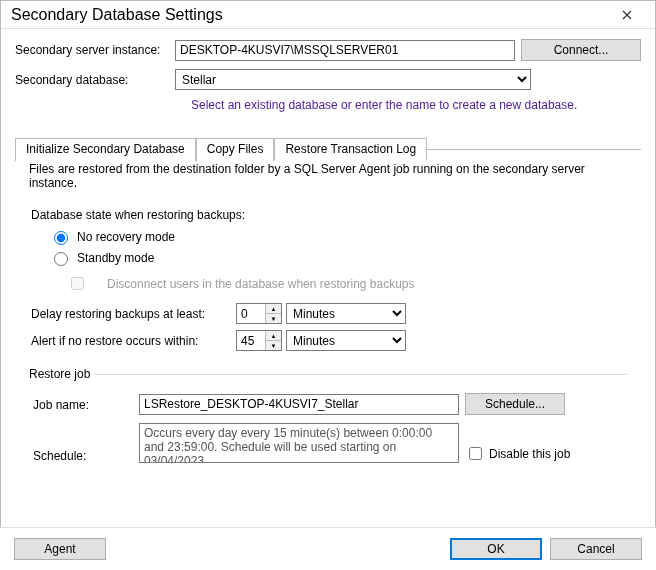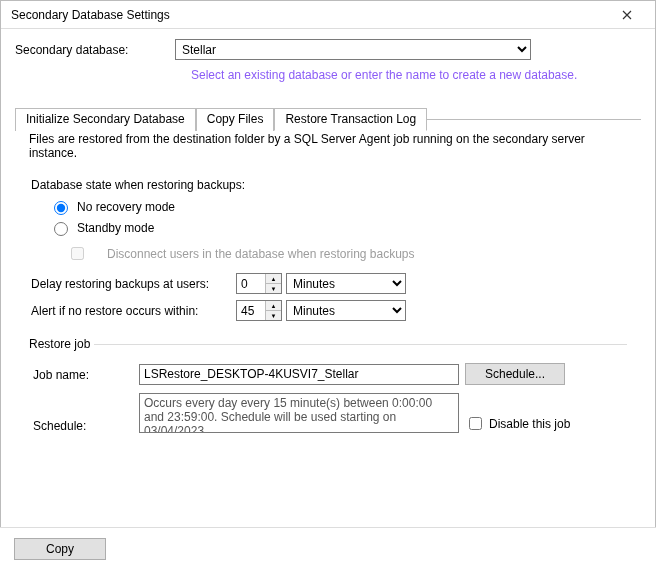--- a/index.html
+++ b/index.html
@@ -15,21 +15,21 @@
     overflow: hidden;
   }
   .titlebar {
     display: flex;
     justify-content: space-between;
     align-items: center;
     height: 28px;
     padding: 0 8px 0 10px;
     border-bottom: 1px solid #ddd;
   }
-  .titlebar .title { font-size: 12px; }
+  .titlebar .title { font-size: 16px; }
   .titlebar .close {
     width: 40px; height: 26px;
     display: flex; align-items: center; justify-content: center;
     cursor: default;
   }
   .titlebar .close svg { width: 10px; height: 10px; }
   .content { padding: 10px 14px 8px 14px; }
   .row { display: flex; align-items: center; margin-bottom: 8px; }
   .lbl { width: 160px; }
   .field { flex: 1; display: flex; gap: 6px; align-items: center; }
@@ -42,21 +42,21 @@
     padding-left: 2px;
   }
   .btn {
     height: 22px; min-width: 84px; padding: 0 10px;
     border: 1px solid #adadad; background: #e1e1e1;
     font: inherit; cursor: default;
   }
   .btn.primary {
     background: #e1e1e1; border: 1px solid #0078d7; outline: 1px solid #0078d7; outline-offset: -2px;
   }
-  .hint { color: #8b5cf6; margin: 2px 0 14px 176px; }
+  .hint { color: #4c1d95; margin: 2px 0 14px 176px; }
   .tabs { display: flex; border-bottom: 1px solid #bcbcbc; margin-bottom: 10px; }
   .tab {
     padding: 3px 10px 4px; border: 1px solid #bcbcbc; border-bottom: none;
     margin-right: 0px; background: #fff; position: relative; top: 12px;
     font: inherit;
   }
   .tab.active { background: #fff; border-bottom: 1px solid #fff; z-index: 2; }
   .tabpanel { padding: 2px 14px 10px 14px; }
   .section-label { margin: 14px 2px 6px 2px; }
   .radio-row { display: flex; align-items: center; margin: 4px 0 4px 20px; gap: 6px; }
@@ -108,20 +108,27 @@
   <span class="title">Secondary Database Settings</span>
   <div class="close">
     <svg>
         <path d="M1 1 L9 9 M9 1 L1 9" stroke="#333" stroke-width="1.2"></path>
       </svg>
   </div>
 </div>
 
 <div class="content">
 
+  <div class="row">
+    <div class="lbl">Secondary server instance:</div>
+    <div class="field">
+      <input type="text" style="flex: 1 1 0%;" value="DESKTOP-4KUSVI7\MSSQLSERVER01">
+      <button class="btn" style="width:120px;">Connect...</button>
+    </div>
+  </div>
 
   <div class="row">
     <div class="lbl">Secondary database:</div>
     <div class="field">
       <select style="width:356px;">
         <option>Stellar</option>
       </select>
     </div>
   </div>
   <div class="hint">Select an existing database or enter the name to create a new database.</div>
@@ -145,21 +152,21 @@
       <input type="radio" name="dbstate" style="">
       <span>Standby mode</span>
     </label>
 
     <label class="chk-row">
       <input type="checkbox" disabled="" style="">
       <span>Disconnect users in the database when restoring backups</span>
     </label>
 
     <div class="grid-row">
-      <div class="glabel">Delay restoring backups at users:</div>
+      <div class="glabel">Delay restoring backups at least:</div>
       <div class="spinner">
         <input value="0" style="">
         <div class="arrows">
           <div class="arrow">▲</div>
           <div class="arrow">▼</div>
         </div>
       </div>
       <select style="width:120px; margin-left:4px;">
         <option>Minutes</option>
       </select>
@@ -195,14 +202,18 @@
           <input type="checkbox" style="">
           <span>Disable this job</span>
         </label>
       </div>
     </fieldset>
 
   </div>
 </div>
 
 <div class="footer">
-  <button class="btn">Copy</button>
+  <button class="btn">Agent</button>
+  <div class="right">
+    <button class="btn primary">OK</button>
+    <button class="btn">Cancel</button>
+  </div>
 </div>
 
 </body></html>

